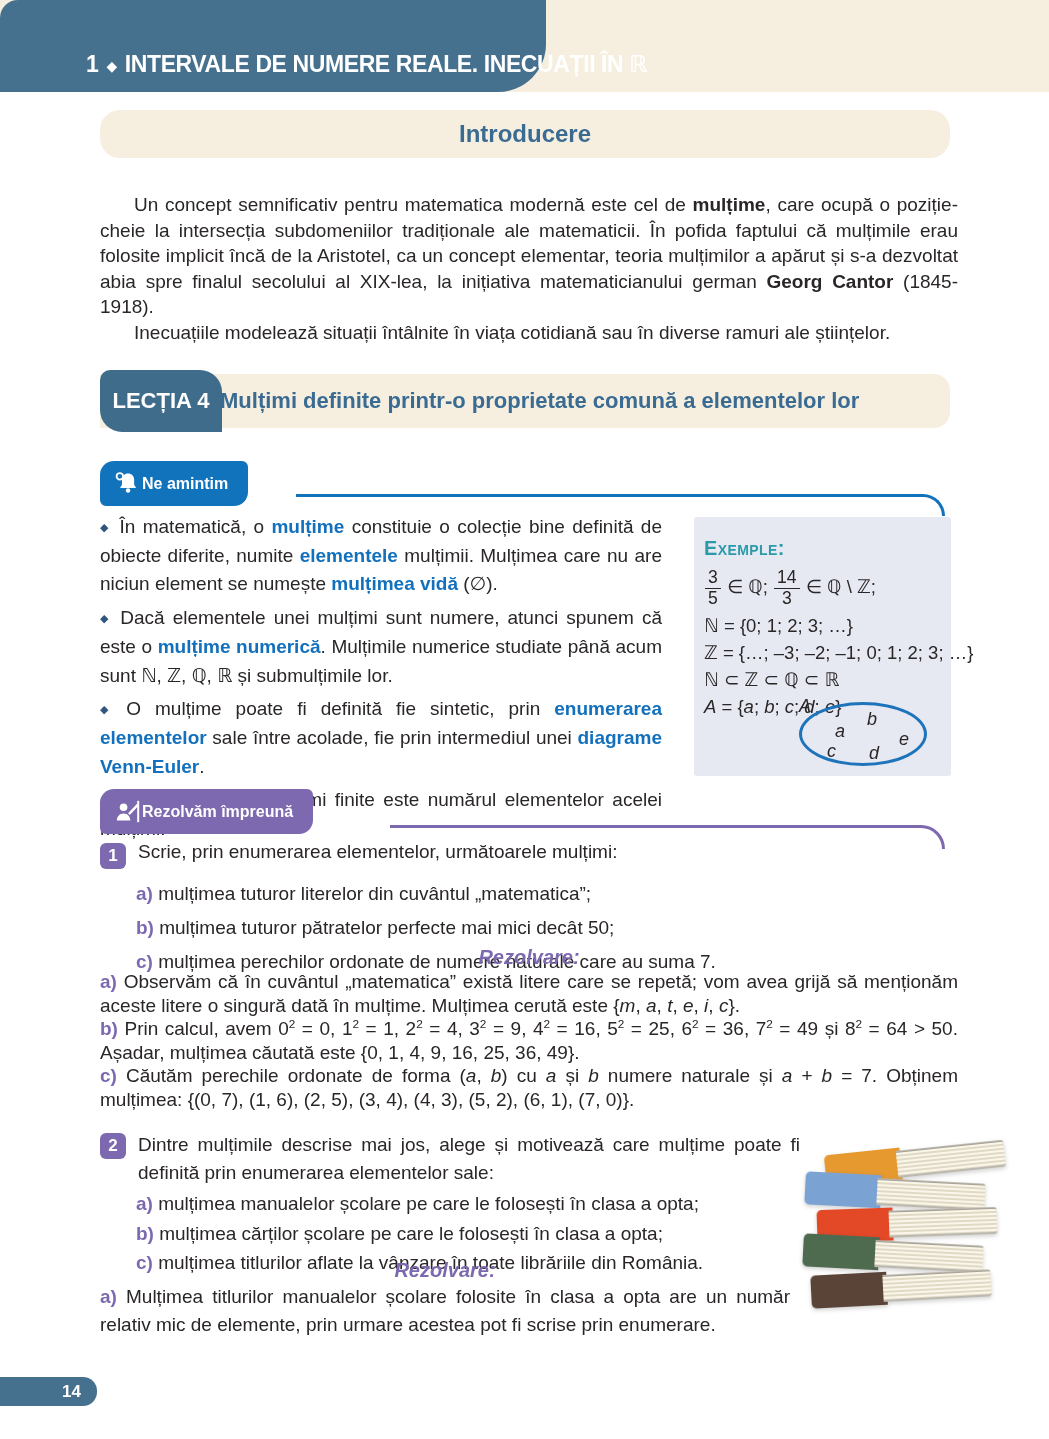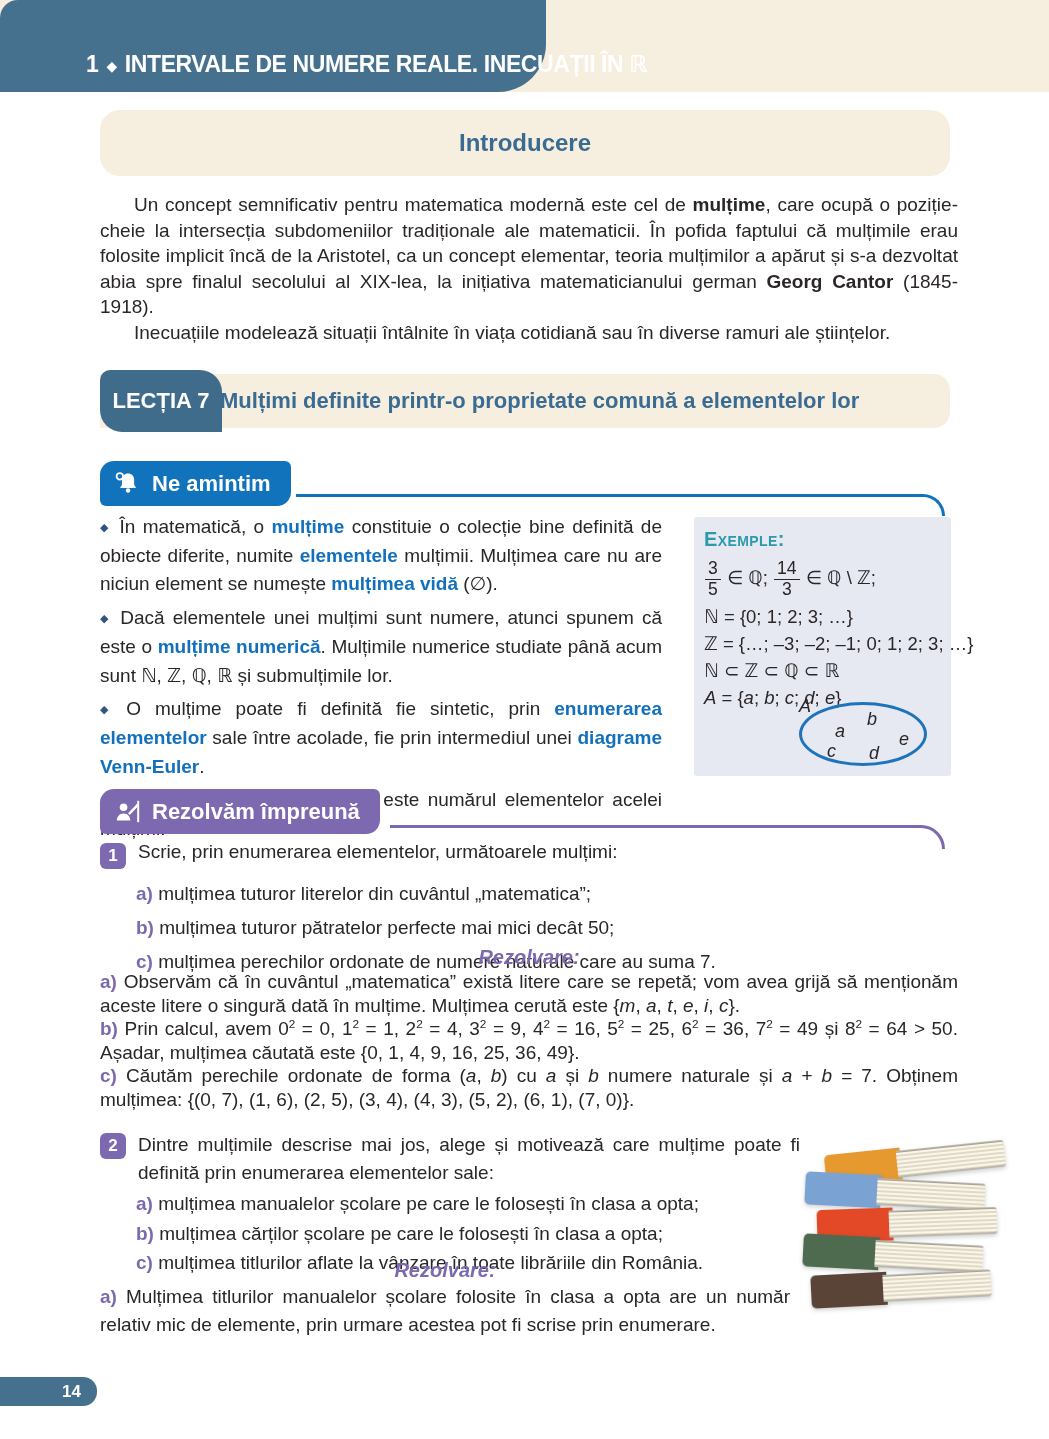--- a/index.html
+++ b/index.html
@@ -21,21 +21,21 @@
     border-radius:18px 0 48px 0;
     display:flex; align-items:flex-end;
     padding:0 0 14px 86px;
     color:#fff; font-weight:bold; font-size:23px; letter-spacing:-0.4px;
     white-space:nowrap;
   }
   .chapter-header .sep { font-size:14px; margin:0 8px 4px 8px; }
 
   
   .intro-box {
-    left:100px; top:110px; width:850px; height:66px;
+    left:100px; top:110px; width:850px; height:48px;
     background:#f6efdf; border-radius:20px;
     display:flex; align-items:center; justify-content:center;
     color:#3a6b92; font-weight:bold; font-size:24px;
   }
   .intro-text { left:100px; top:192px; width:858px; font-size:19px; line-height:25.5px; text-align:justify; }
   .intro-text p { text-indent:34px; }
   .b { font-weight:bold; }
   .i { font-style:italic; }
   .blue { color:#1270bc; font-weight:bold; }
   .purple { color:#7c69af; font-weight:bold; }
@@ -50,22 +50,22 @@
   .lesson-badge {
     position:absolute; left:0; top:-4px; width:122px; height:62px;
     background:#406c8c; border-radius:10px 22px 0 22px;
     display:flex; align-items:center; justify-content:center;
     color:#fff; font-weight:bold; font-size:22px;
   }
   .lesson-title { margin-left:120px; color:#3a6b92; font-weight:bold; font-size:22px; }
 
   
   .sec-badge {
-    display:flex; align-items:center; gap:11px;
-    color:#fff; font-weight:bold; font-size:22px;
+    display:flex; align-items:center; gap:1px;
+    color:#fff; font-weight:bold; font-size:16px;
     padding:0 20px 0 14px; height:45px;
     border-radius:14px 6px 14px 6px;
   }
   .remember-badge { left:100px; top:461px; background:#1273bd; }
   .solve-badge    { left:100px; top:789px; background:#7c69af; }
   .sec-badge svg { width:27px; height:27px; flex:0 0 auto; }
 
   .remember-border {
     left:296px; top:494px; width:649px; height:22px;
     border-top:3px solid #1273bd; border-right:3px solid #1273bd;
@@ -79,21 +79,21 @@
 
   
   .bullets { left:100px; top:513px; width:562px; font-size:19px; line-height:28.7px; text-align:justify; }
   .bullets p { margin-bottom:5px; }
   .bullets p::before { content:"◆"; color:#30557e; font-size:11px; vertical-align:2px; margin-right:9px; }
 
   
   .examples-box {
     left:694px; top:517px; width:257px; height:259px;
     background:#e6e8f2; border-radius:3px;
-    padding:9px 10px; font-size:18.5px; line-height:27px;
+    padding:18px 10px; font-size:18.5px; line-height:27px;
   }
   .examples-heading { color:#2b9aa9; font-weight:bold; font-variant:small-caps; font-size:20px; letter-spacing:0.4px; }
   .exline { white-space:nowrap; }
   .exline.fracs { line-height:50px; }
   .frac { display:inline-block; vertical-align:-0.6em; text-align:center; line-height:1.12; font-size:0.95em; margin:0 1px; }
   .frac .num, .frac .den { display:block; padding:0 3px; }
   .frac .den { border-top:1.6px solid #2a2627; }
   .sqrt { white-space:nowrap; }
   .sqrt .rad { border-top:1.7px solid #2a2627; padding:0 1px; }
 
@@ -166,21 +166,21 @@
 
 <div class="abs intro-box">
   <span>Introducere</span>
 </div>
 <div class="abs intro-text">
   <p>Un concept semnificativ pentru matematica modernă este cel de <span class="b">mulțime</span>, care ocupă o poziție-cheie la intersecția subdomeniilor tradiționale ale matematicii. În pofida faptului că mulțimile erau folosite implicit încă de la Aristotel, ca un concept elementar, teoria mulțimilor a apărut și s-a dezvoltat abia spre finalul secolului al XIX-lea, la inițiativa matematicianului german <span class="b">Georg Cantor</span> (1845-1918).</p>
   <p>Inecuațiile modelează situații întâlnite în viața cotidiană sau în diverse ramuri ale științelor.</p>
 </div>
 
 <div class="abs lesson-bar">
-  <div class="lesson-badge">LECȚIA 7</div>
+  <div class="lesson-badge">LECȚIA 4</div>
   <div class="lesson-title">Mulțimi definite printr-o proprietate comună a elementelor lor</div>
 </div>
 
 <div class="abs sec-badge remember-badge">
   <svg viewBox="0 0 24 24">
     <circle cx="5.2" cy="5.6" r="2.9" fill="none" stroke="#fff" stroke-width="1.6"></circle>
     <path d="M12.5 3.2c-3.2 0-5.4 2.4-5.4 5.4v4.2L5.4 16h14.2l-1.7-3.2V8.6c0-3-2.2-5.4-5.4-5.4z" fill="#fff"></path>
     <circle cx="12.5" cy="18.3" r="2" fill="#fff"></circle>
   </svg>
   <span>Ne amintim</span>

